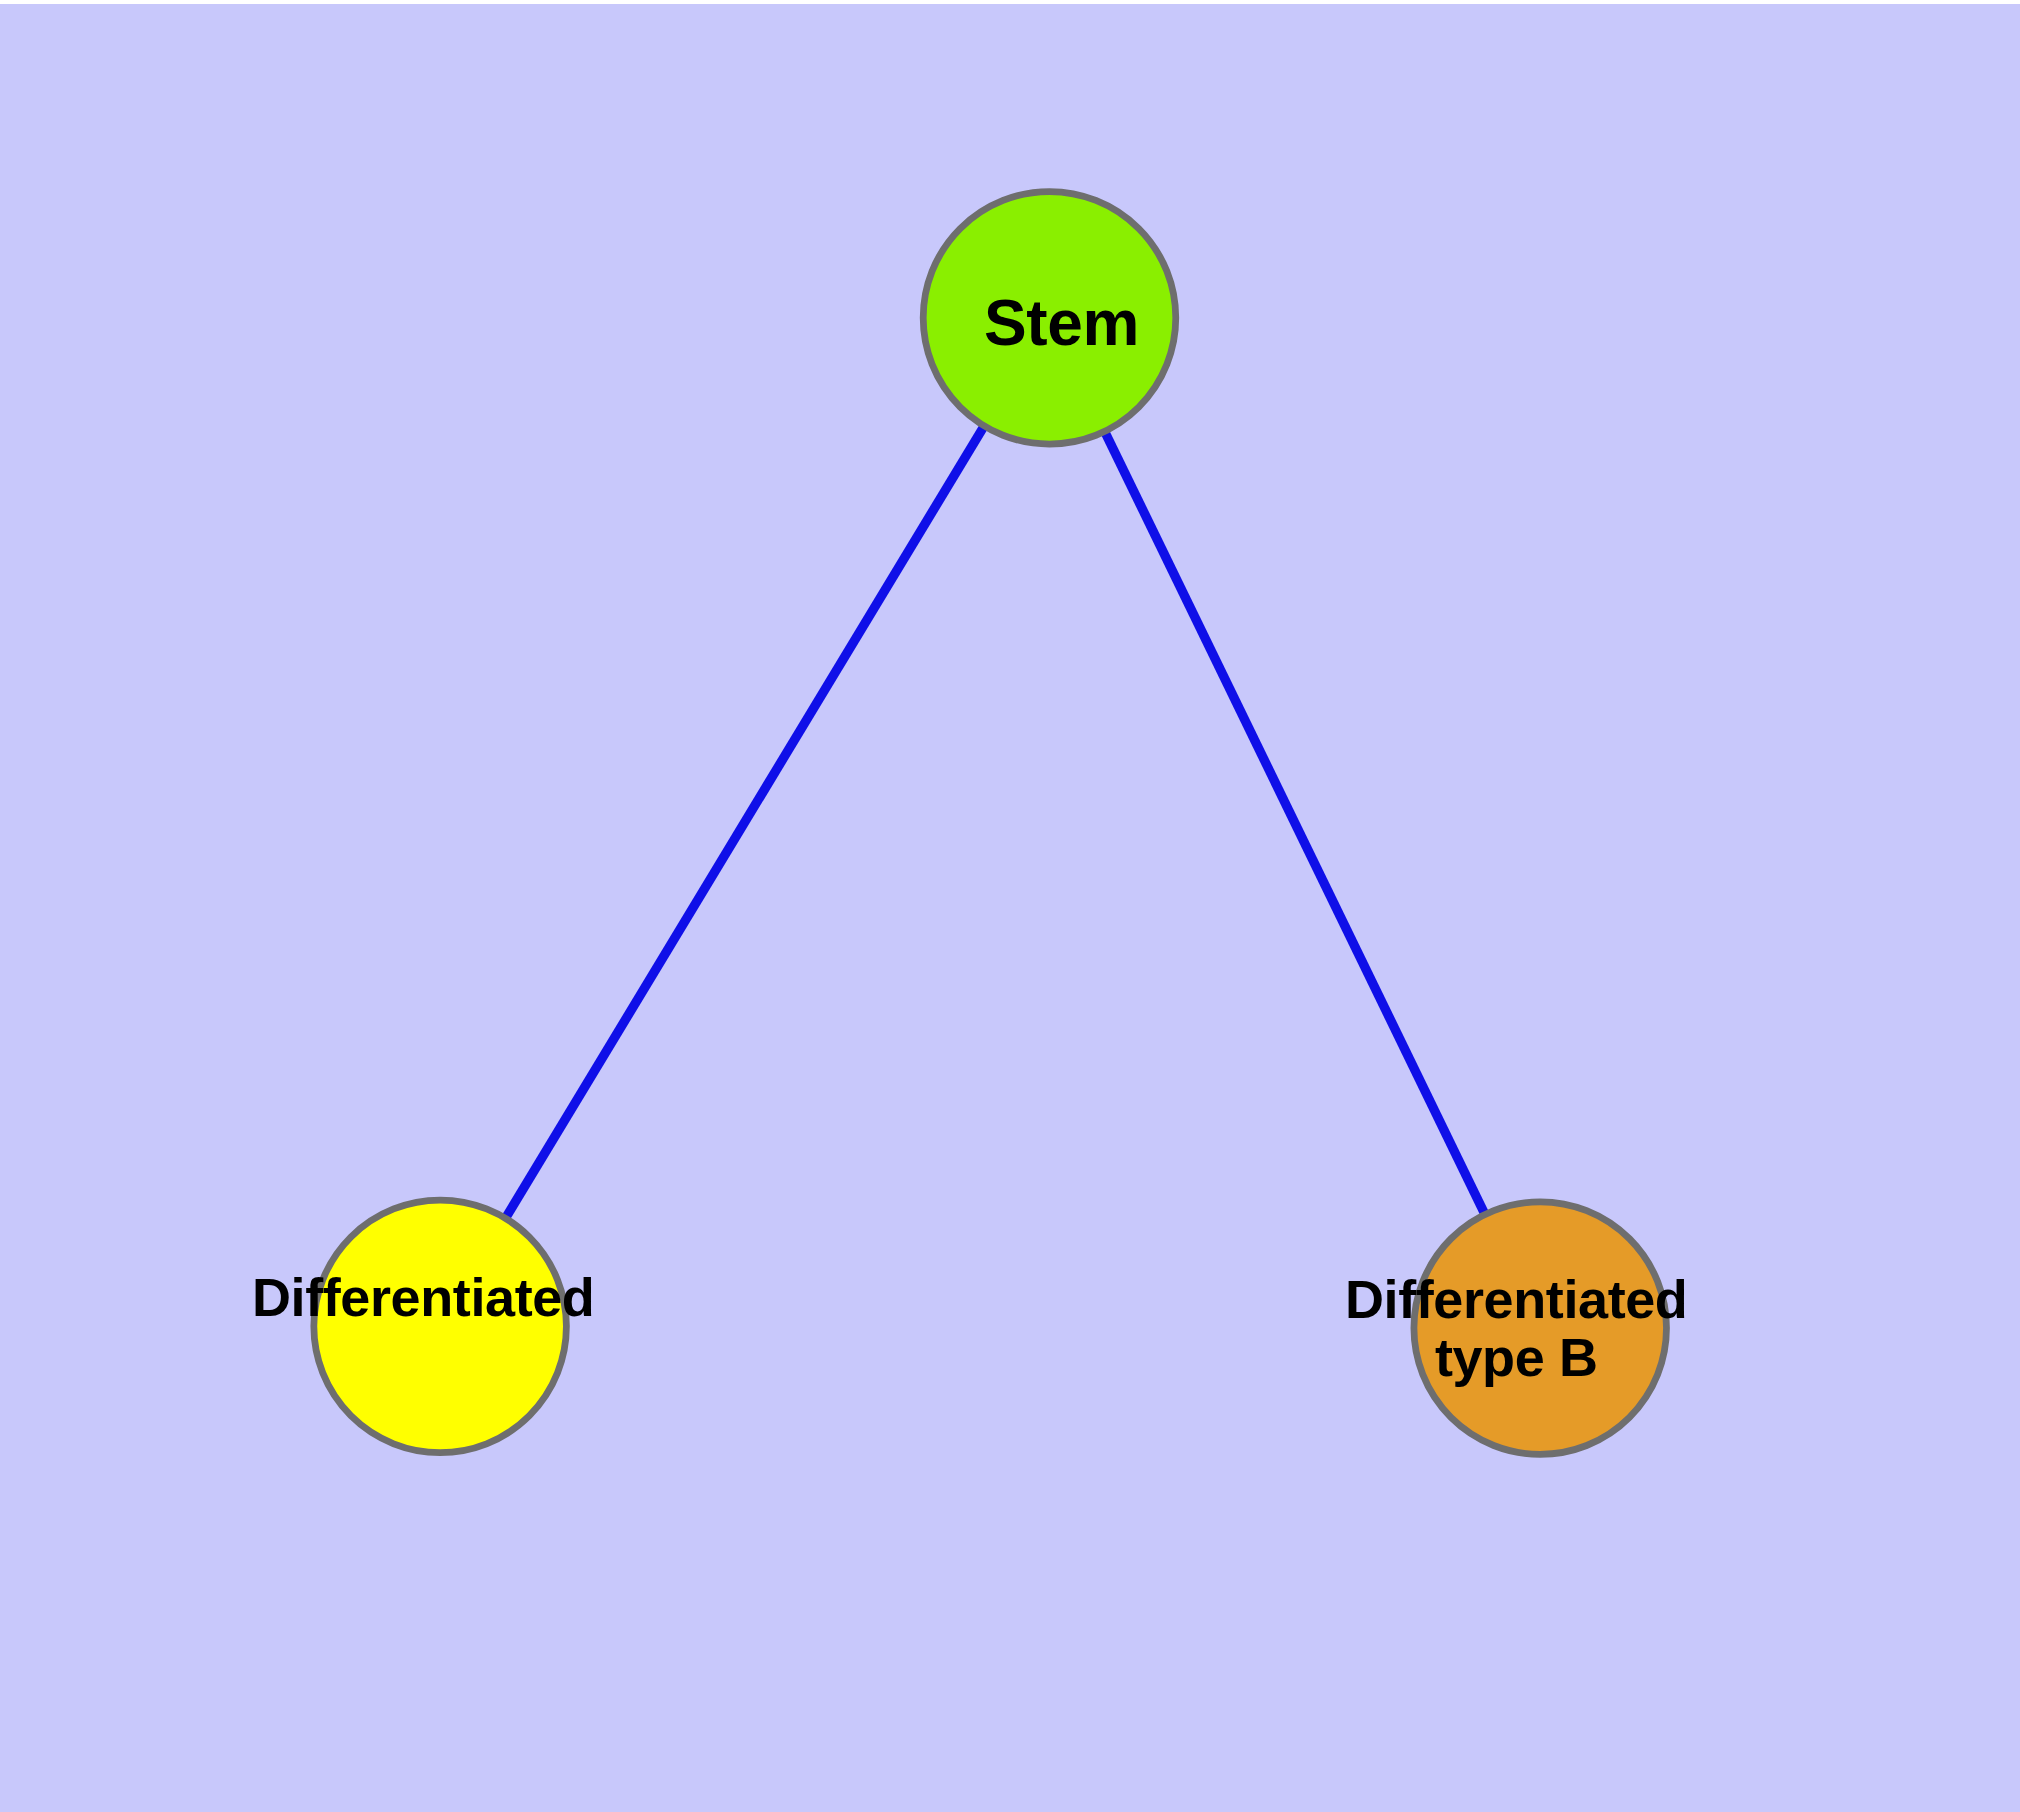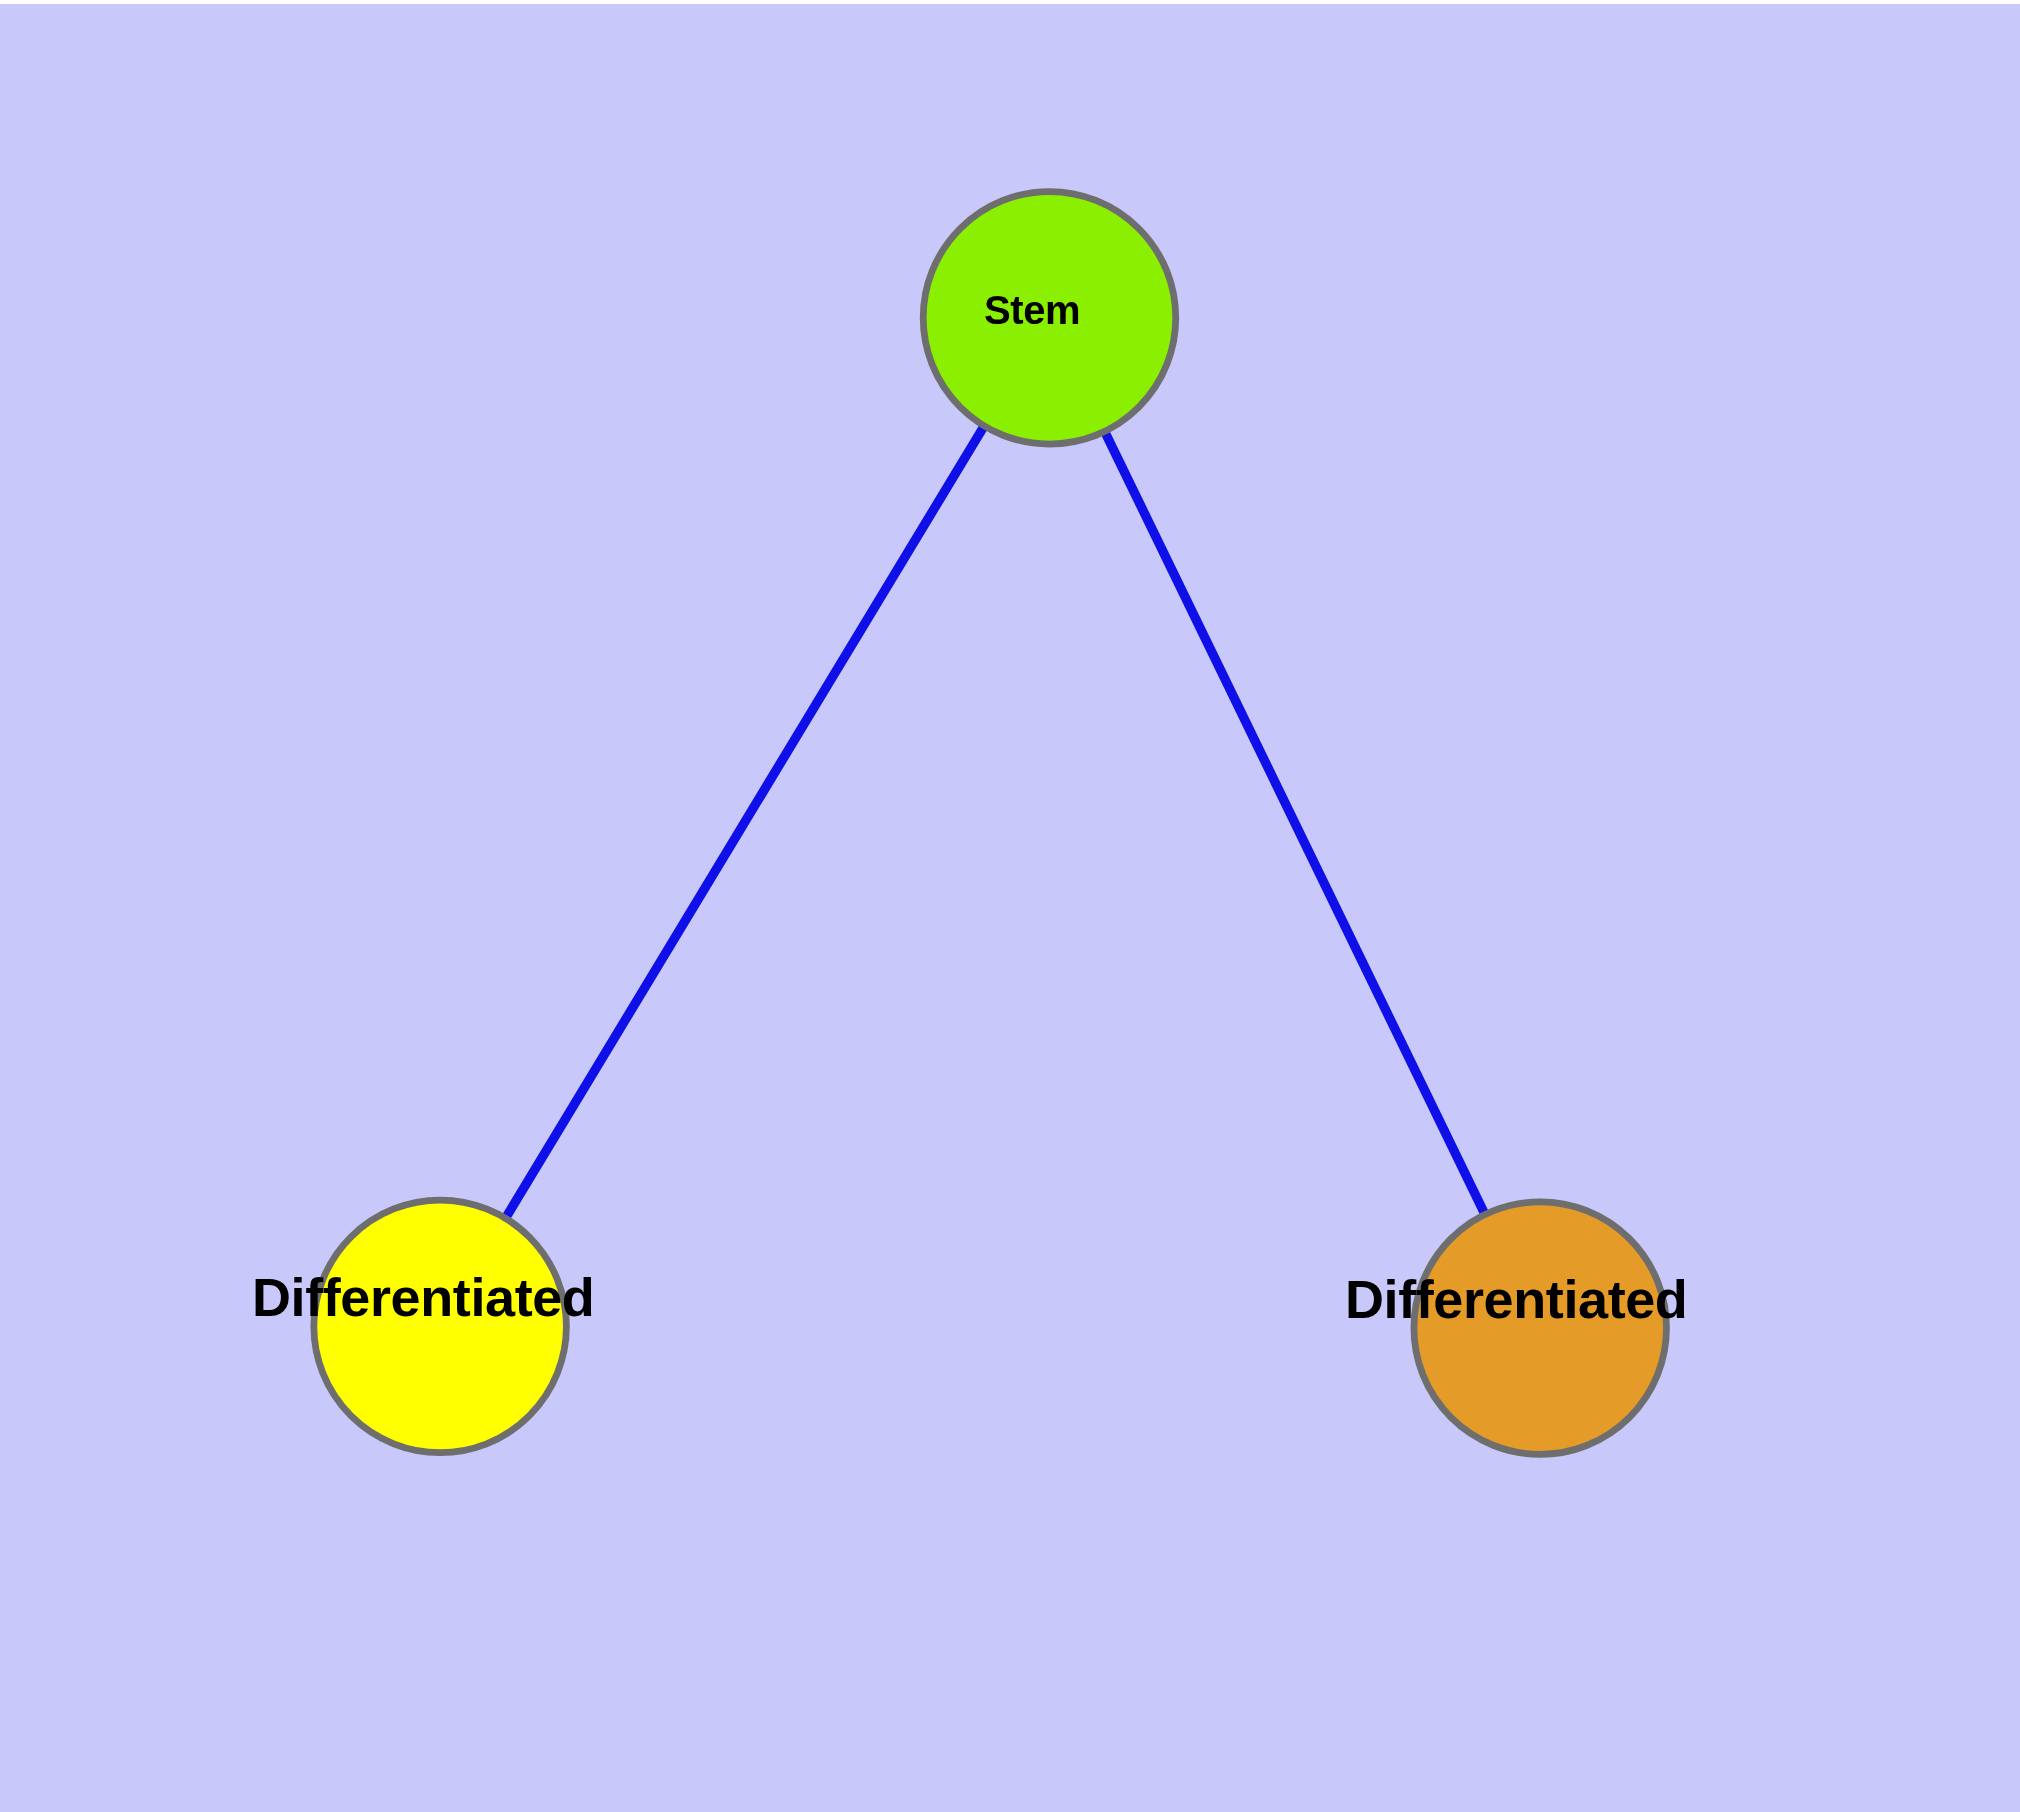--- a/index.html
+++ b/index.html
@@ -60,25 +60,26 @@
         <line x1="1303.9751325313366" y1="510.82445246520433" x2="1751.0248674686634" y2="1431.1755475347957" stroke="#0f0fe8" stroke-width="11" stroke-linecap="butt"></line>
       </g>
     <g id="node-layer">
         <circle cx="1238" cy="375" r="149" fill="#8aef00" stroke="#6e6e6e" stroke-width="8"></circle>
         <circle cx="519" cy="1565" r="149" fill="#ffff00" stroke="#6e6e6e" stroke-width="8"></circle>
         <circle cx="1817" cy="1567" r="149" fill="#e59b28" stroke="#6e6e6e" stroke-width="8"></circle>
       </g>
   </svg>
 
   <div id="label-layer">
-      <div class="node-label" style="font-size: 40px; color: rgb(0, 0, 0); left: 984px; top: 289px;">
+      <div class="node-label" style="font-size: 64px; color: rgb(0, 0, 0); left: 984px; top: 289px;">
         <span class="line">Stem</span>
       </div>
       <div class="node-label" style="font-size: 54px; color: rgb(0, 0, 0); left: 252px; top: 1268px;">
         <span class="line">Differentiated</span>
       </div>
       <div class="node-label" style="font-size: 54px; color: rgb(0, 0, 0); left: 1345px; top: 1270px;">
         <span class="line">Differentiated</span>
+        <span class="line">type B</span>
       </div>
     </div>
 
 </div>
 
 
 </body></html>

